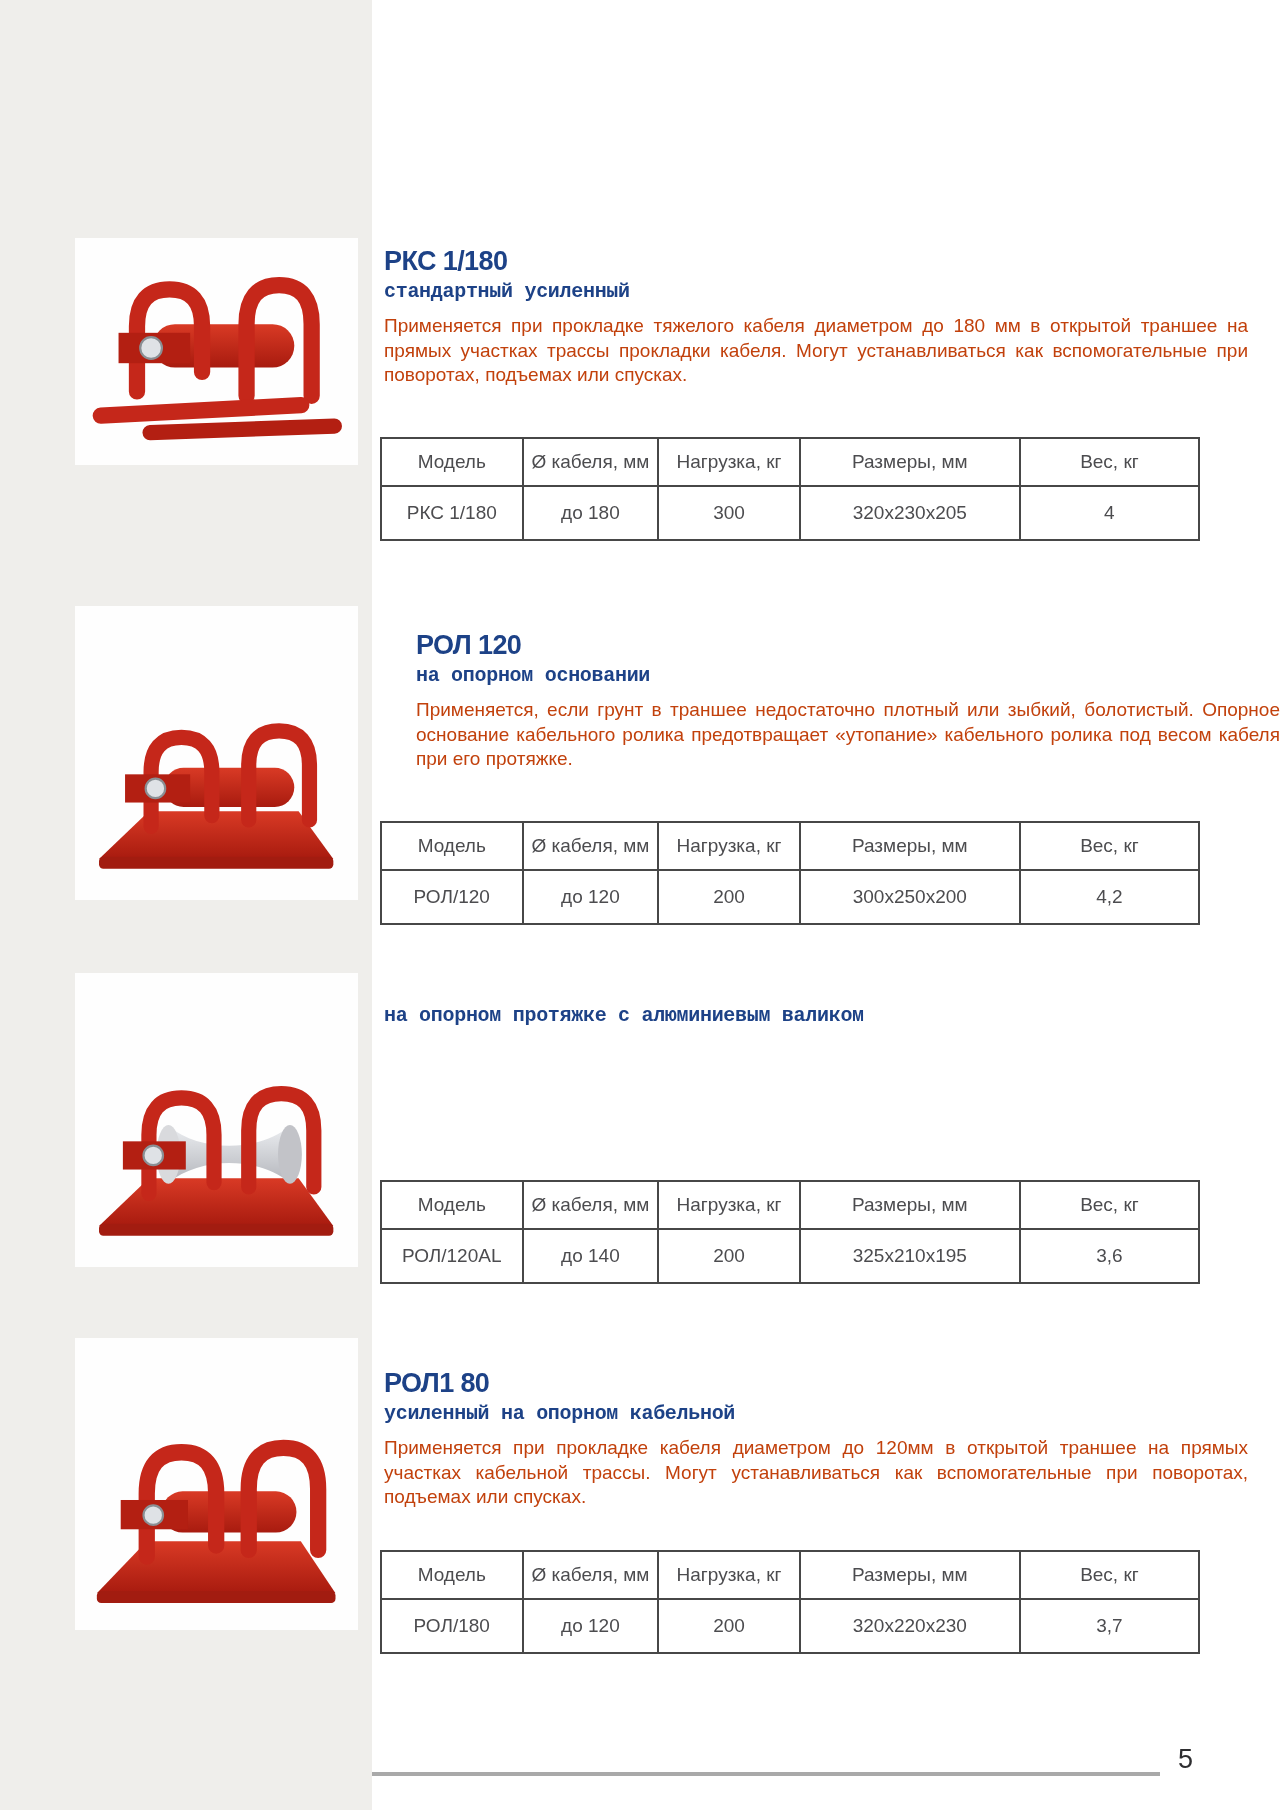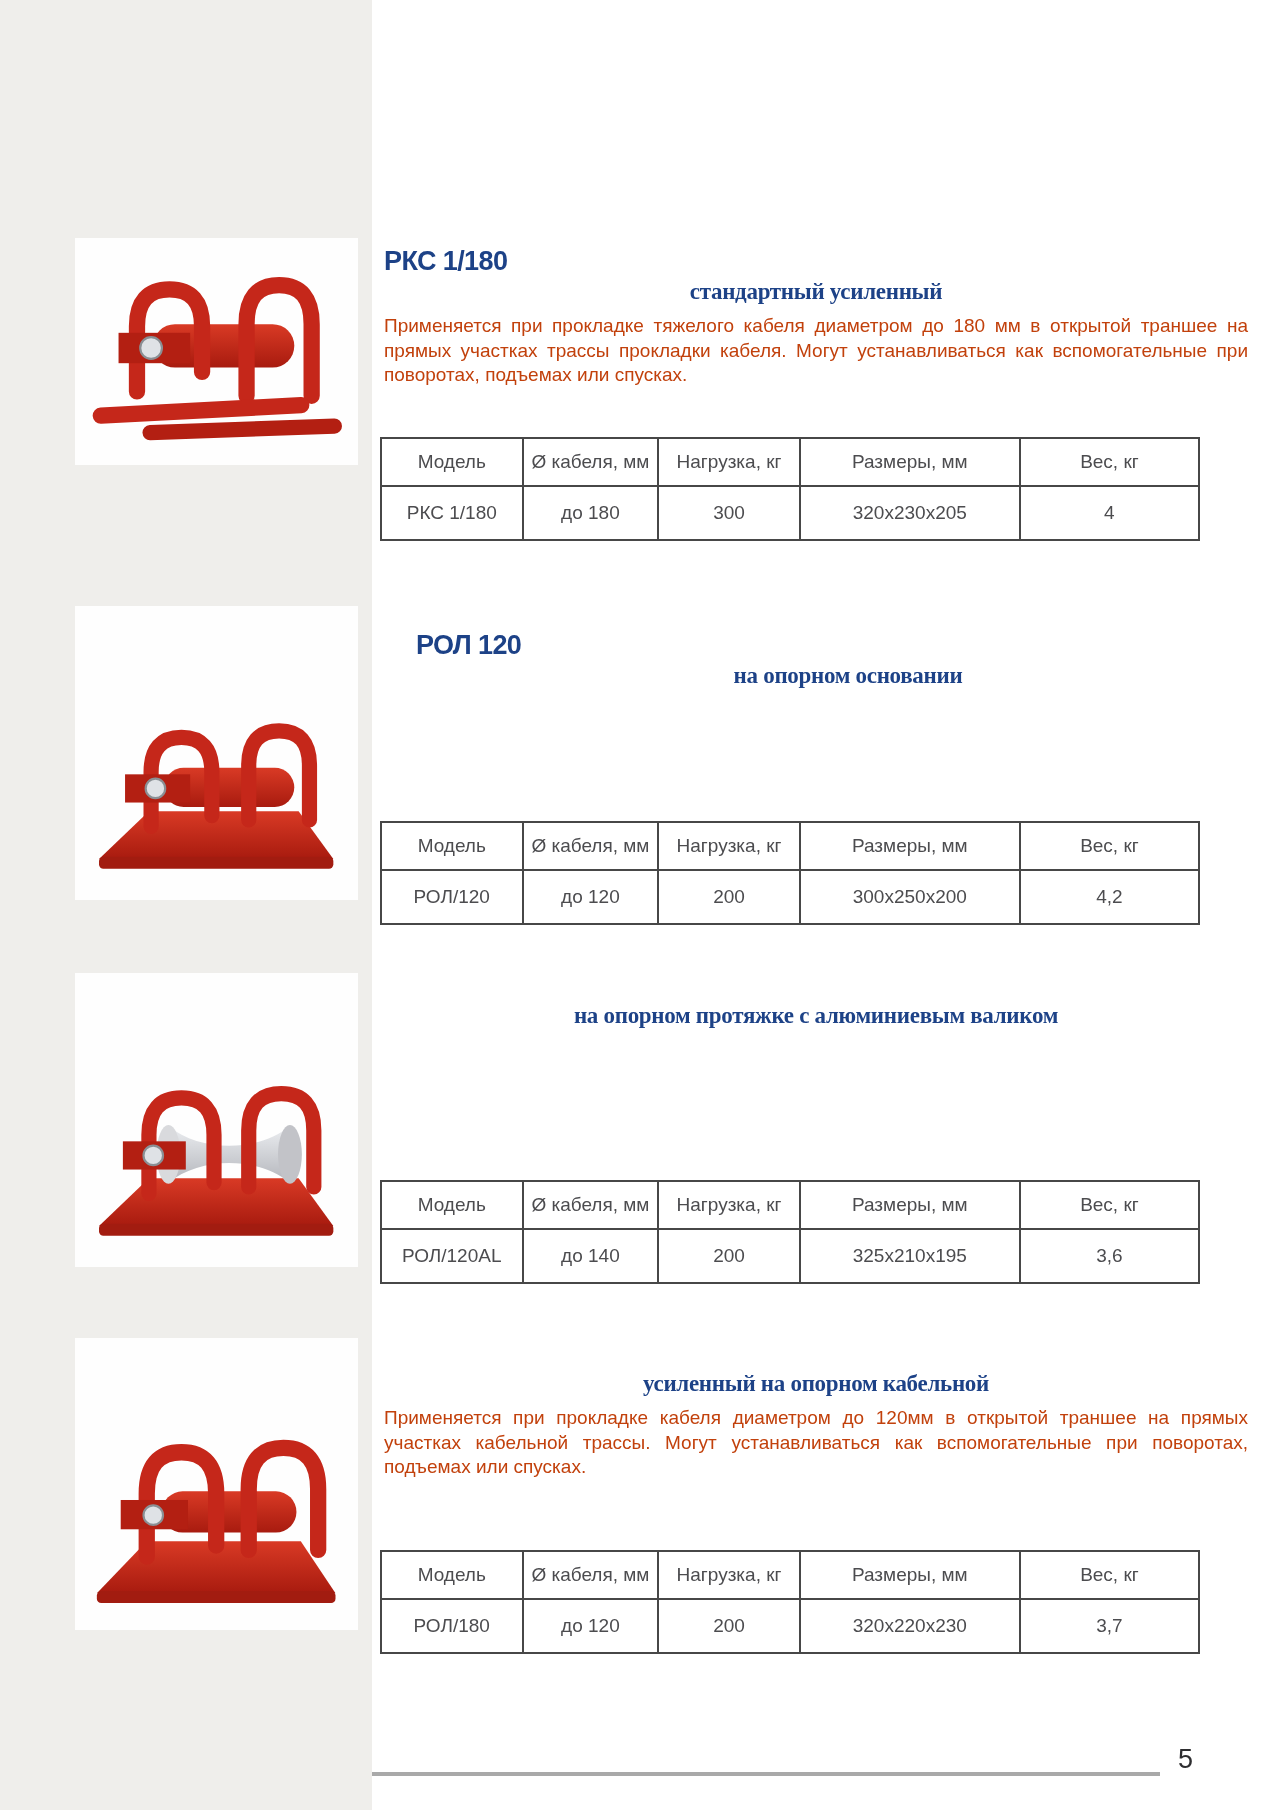--- a/index.html
+++ b/index.html
@@ -6,21 +6,21 @@
   body{width:1280px;height:1810px;position:relative;font-family:"Liberation Sans",sans-serif;}
   .page{position:absolute;left:0;top:0;width:1280px;height:1810px;overflow:hidden;background:#ffffff;padding-left:40px;}
 
   .gray-rail{position:absolute;left:0;top:0;width:372px;height:1810px;background:#efeeeb;}
 
   .card{position:absolute;left:75px;width:283px;background:#fefefe;display:flex;align-items:flex-end;justify-content:center;overflow:hidden;}
   .card svg{width:92%;height:auto;display:block;margin-bottom:6%;}
 
   section.product{position:absolute;left:384px;width:864px;}
   .title{font-family:"Liberation Sans",sans-serif;font-weight:bold;font-size:27px;line-height:30px;color:#1d4287;margin:0;letter-spacing:-0.6px;}
-  .subtitle{font-family:Liberation Serif, serif;font-weight:bold;font-size:23px;line-height:23px;color:#1d4287;margin:4px 0 0 0;letter-spacing:-0.3px;text-align:center;}
+  .subtitle{font-family:Liberation Mono, monospace;font-weight:bold;font-size:20px;line-height:23px;color:#1d4287;margin:4px 0 0 0;letter-spacing:-0.3px;}
   .desc{font-family:"Liberation Sans",sans-serif;font-size:19px;line-height:24.5px;color:#c2410c;text-align:justify;margin:11px 0 0 0;}
 
   table.spec{position:absolute;left:380px;width:820px;border-collapse:collapse;table-layout:fixed;
              font-family:"Liberation Sans",sans-serif;color:#4c4c4f;}
   table.spec th,table.spec td{border:2px solid #474747;text-align:center;vertical-align:middle;
              font-weight:normal;font-size:19px;padding:0;}
   table.spec th{height:46px;}
   table.spec td{height:52px;}
   col.c-model{width:17.3%;} col.c-diam{width:16.6%;} col.c-load{width:17.3%;}
   col.c-size{width:26.9%;} col.c-weight{width:21.9%;}
@@ -151,20 +151,21 @@
       <td>300</td>
       <td>320x230x205</td>
       <td>4</td>
     </tr>
       </tbody>
   </table>
 
   <section class="product" style="top:630px;margin-left:32px;">
     <h2 class="title">РОЛ 120</h2>
     <h3 class="subtitle">на опорном основании</h3>
+    <p class="desc">Применяется, если грунт в траншее недостаточно плотный или зыбкий, болотистый. Опорное основание кабельного ролика предотвращает «утопание» кабельного ролика под весом кабеля при его протяжке.</p>
   </section>
   <table class="spec" style="top:821px;">
     <colgroup>
         <col class="c-model">
         <col class="c-diam">
         <col class="c-load">
         <col class="c-size">
         <col class="c-weight">
       </colgroup>
     <thead>
@@ -212,20 +213,21 @@
       <td>РОЛ/120AL</td>
       <td>до 140</td>
       <td>200</td>
       <td>325x210x195</td>
       <td>3,6</td>
     </tr>
       </tbody>
   </table>
 
   <section class="product" style="top:1368px;">
+    <h2 class="title">РОЛ1 80</h2>
     <h3 class="subtitle">усиленный на опорном кабельной</h3>
     <p class="desc">Применяется при прокладке кабеля диаметром до 120мм в открытой траншее на прямых участках кабельной трассы. Могут устанавливаться как вспомогательные при поворотах, подъемах или спусках.</p>
   </section>
   <table class="spec" style="top:1550px;">
     <colgroup>
         <col class="c-model">
         <col class="c-diam">
         <col class="c-load">
         <col class="c-size">
         <col class="c-weight">

